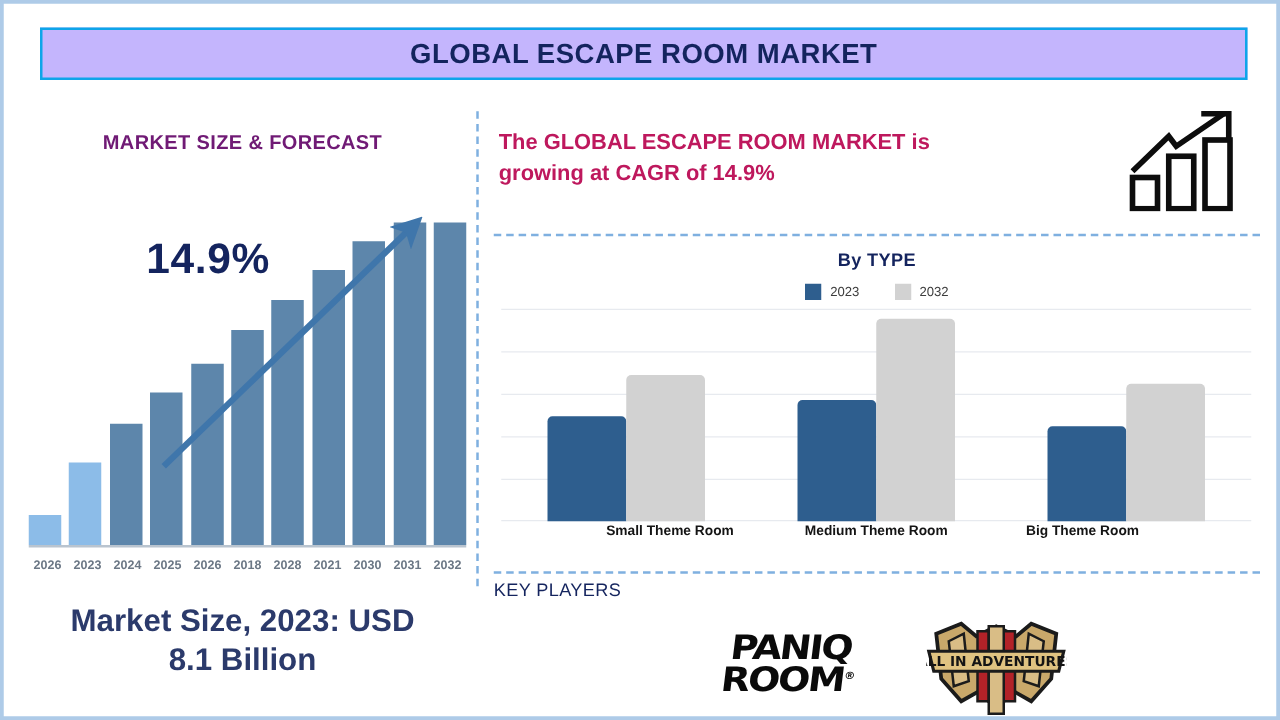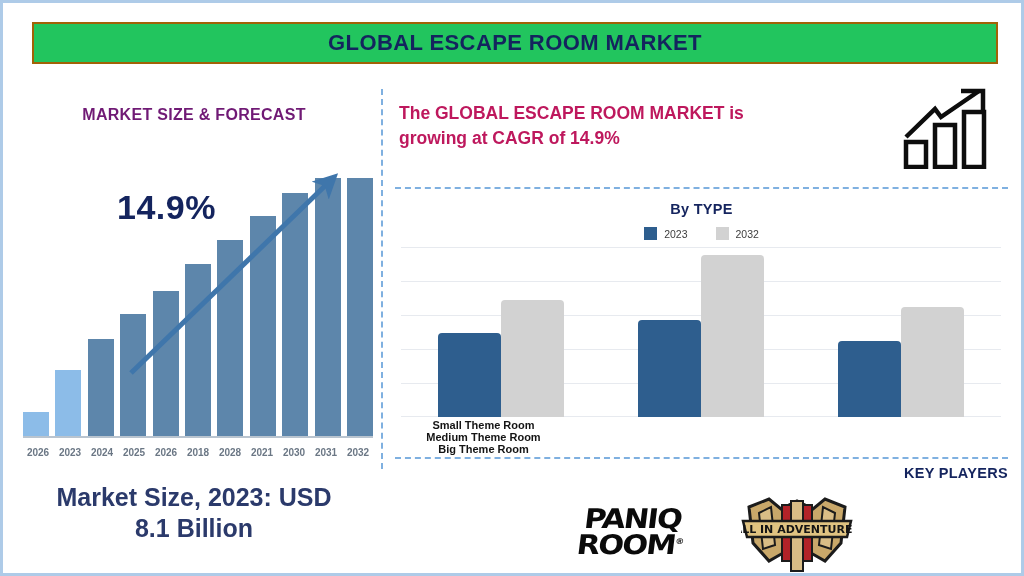--- a/index.html
+++ b/index.html
@@ -20,26 +20,26 @@
     overflow: hidden;
   }
 
   
   .title-box {
     position: absolute;
     left: 29px;
     top: 19px;
     width: 966px;
     height: 42px;
-    border: 2px solid #a16207;
+    border: 2px solid #0ea5e9;
     box-sizing: border-box;
     display: flex;
     align-items: center;
     justify-content: center;
-    background: #22c55e;
+    background: #c4b5fd;
   }
   .title-text {
     font-size: 22px;
     font-weight: bold;
     color: #14245e;
     letter-spacing: 0.4px;
     white-space: nowrap;
   }
 
   
@@ -270,39 +270,38 @@
     width: 63px;
     border-radius: 4px 4px 0 0;
   }
   .gchart-cats {
     position: absolute;
     left: 0;
     top: 172px;
     width: 600px;
     display: flex;
     justify-content: center;
-    flex-direction: column;
   }
   .gchart-cats span {
     width: 165px;
     text-align: center;
     font-size: 11px;
     font-weight: bold;
     color: #141414;
   }
 
   
   .key-players-title {
     position: absolute;
     left: 0;
     top: 382px;
     width: 613px;
-    text-align: right;
+    text-align: left;
     font-size: 14.5px;
-    font-weight: bold;
+    font-weight: normal;
     color: #14245e;
     letter-spacing: 0.3px;
   }
   .logos-row {
     position: absolute;
     left: 0;
     top: 406px;
     width: 613px;
     height: 86px;
     display: flex;

